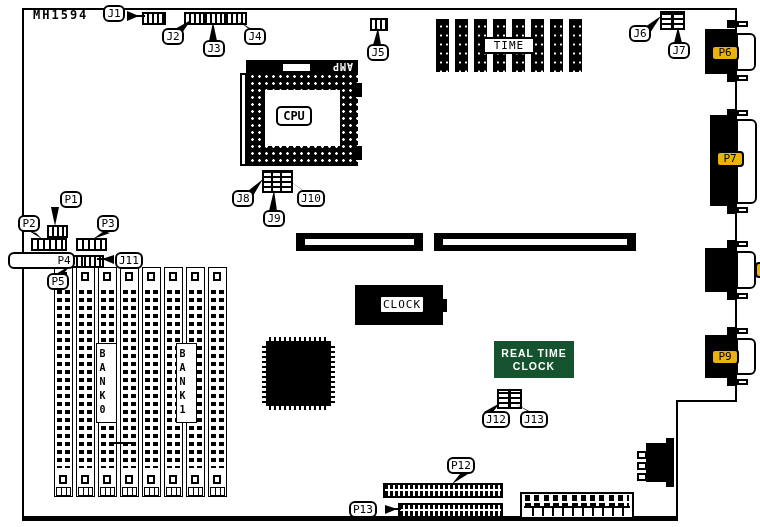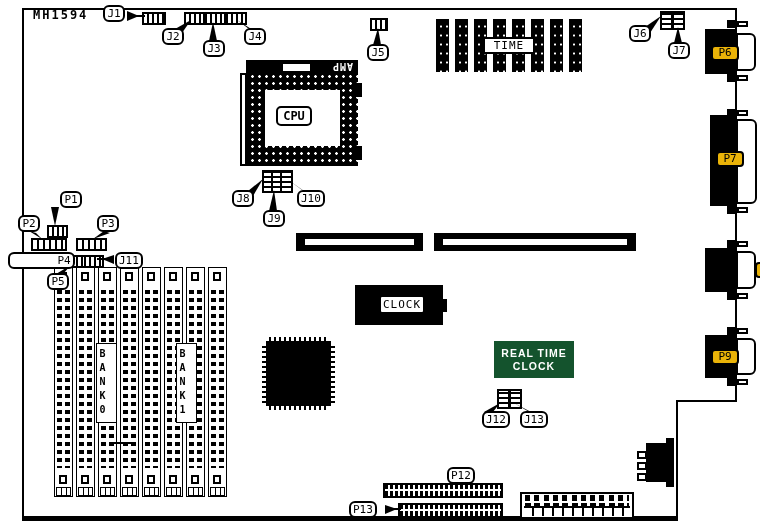--- a/index.html
+++ b/index.html
@@ -314,21 +314,21 @@
   <div class="callout" style="left:263px;top:210px;">J9</div>
   <div class="callout" style="left:297px;top:190px;">J10</div>
   <div class="callout" style="left:115px;top:252px;">J11</div>
   <div class="callout" style="left:482px;top:411px;">J12</div>
   <div class="callout" style="left:520px;top:411px;">J13</div>
   <div class="callout" style="left:60px;top:191px;">P1</div>
   <div class="callout" style="left:18px;top:215px;">P2</div>
   <div class="callout" style="left:97px;top:215px;">P3</div>
   <div class="callout" style="left:8px;top:252px;padding-left:47px;">P4</div>
   <div class="callout" style="left:47px;top:273px;">P5</div>
-  <div class="callout" style="left:447px;top:467px;">P12</div>
+  <div class="callout" style="left:447px;top:457px;">P12</div>
   <div class="callout" style="left:349px;top:501px;">P13</div>
 
   <div class="plabel" style="left:711px;top:45px;width:24px;">P6</div>
   <div class="plabel" style="left:716px;top:151px;width:24px;">P7</div>
   <div class="plabel" style="left:711px;top:262px;width:24px;margin-left:44px;">P8</div>
   <div class="plabel" style="left:711px;top:349px;width:24px;">P9</div>
 
 </div>
 
 </body></html>

